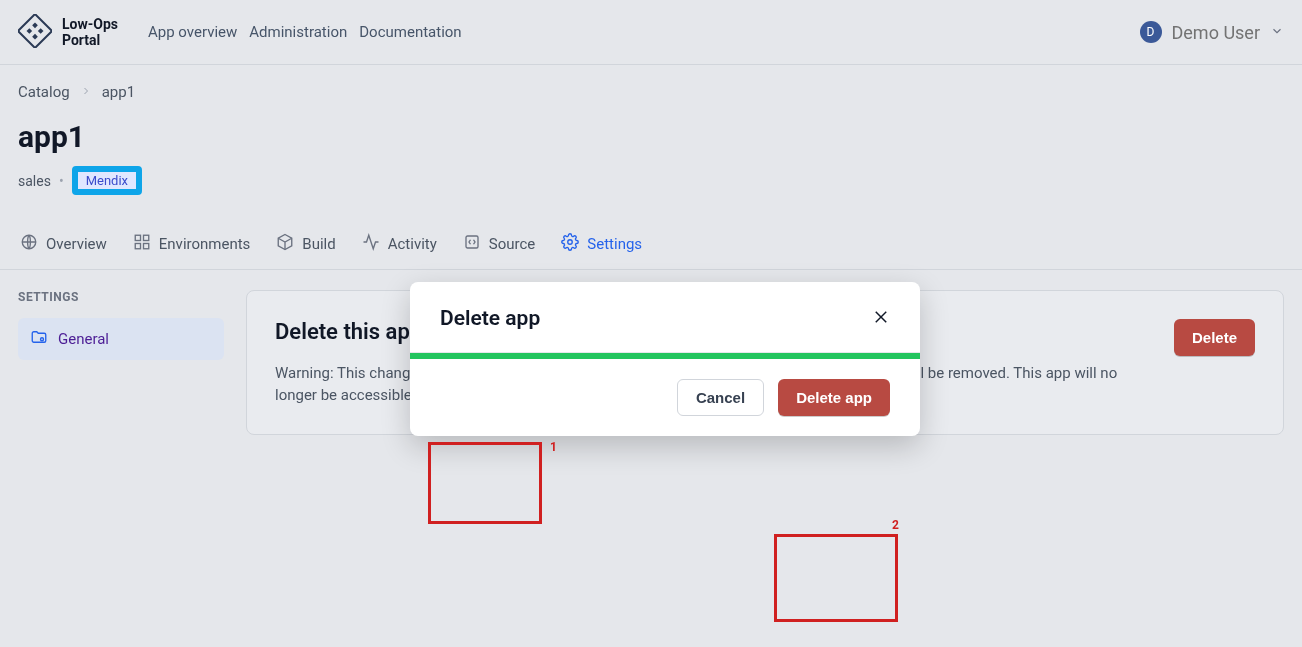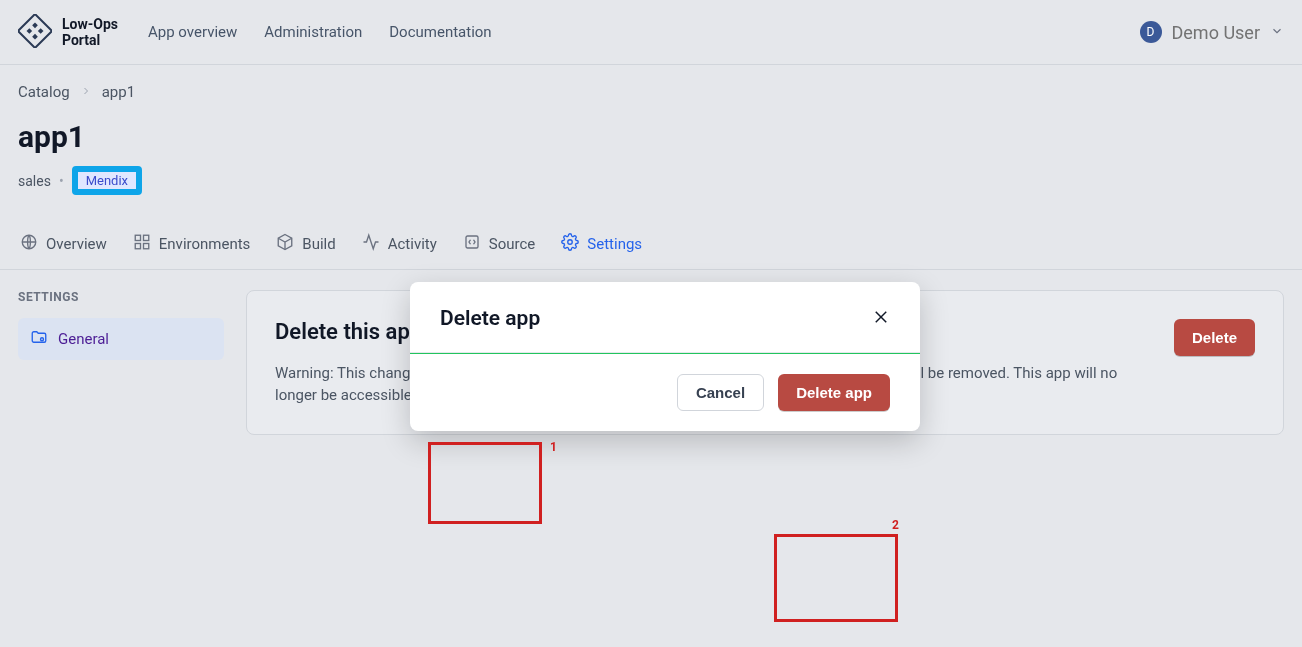--- a/index.html
+++ b/index.html
@@ -16,21 +16,21 @@
   .header {
     background: #e5e7eb;
     border-bottom: 1px solid #d1d5db;
     height: 65px;
     display: flex;
     align-items: center;
     padding: 0 18px;
   }
   .logo-wrap { display: flex; align-items: center; gap: 10px; }
   .logo-text { font-size: 14px; font-weight: 700; line-height: 16px; color: #111827; }
-  .nav { display: flex; gap: 27px; margin-left: 30px; }
+  .nav { display: flex; gap: 12px; margin-left: 30px; }
   .nav-item { color: #475569; font-size: 15px; cursor: pointer; }
   .user-area { margin-left: auto; display: flex; align-items: center; gap: 10px; }
   .avatar { width: 22px; height: 22px; border-radius: 50%; background: #3b5998; color: #fff; display: flex; align-items: center; justify-content: center; font-size: 12px; }
   .username { font-size: 18px; color: #737373; }
 
   
   .page-top { padding: 18px 18px 0 18px; }
   .crumbs { display: flex; align-items: center; gap: 10px; color: #4b5563; font-size: 15px; }
   .crumbs a { color: #4b5563; text-decoration: none; }
   .page-title { font-size: 30px; font-weight: 700; margin-top: 18px; color: #111827; }
@@ -93,21 +93,21 @@
   .field-label { margin-top: 18px; font-size: 15px; color: #374151; display: block; }
   .text-input {
     margin-top: 8px;
     width: 100%; height: 42px;
     border: 1px solid #d1d5db; border-radius: 6px;
     padding: 0 12px; font-size: 15px; color: #374151;
     background: #fff;
   }
   .input-wrap { position: relative; padding-top: 0px; }
   .modal-foot {
-    border-top: 1px solid #22c55e;
+    border-top: 6px solid #22c55e;
     padding: 20px 30px;
     display: flex; justify-content: flex-end; gap: 14px;
   }
   .btn-secondary {
     background: #fff; border: 1px solid #d1d5db; color: #374151;
     padding: 9px 18px; border-radius: 6px; font-size: 15px; font-weight: 600; cursor: pointer;
   }
   .btn-danger {
     background: #b84a42; color: #fff; border: none;
     padding: 9px 18px; border-radius: 6px; font-size: 15px; font-weight: 600; cursor: pointer;

